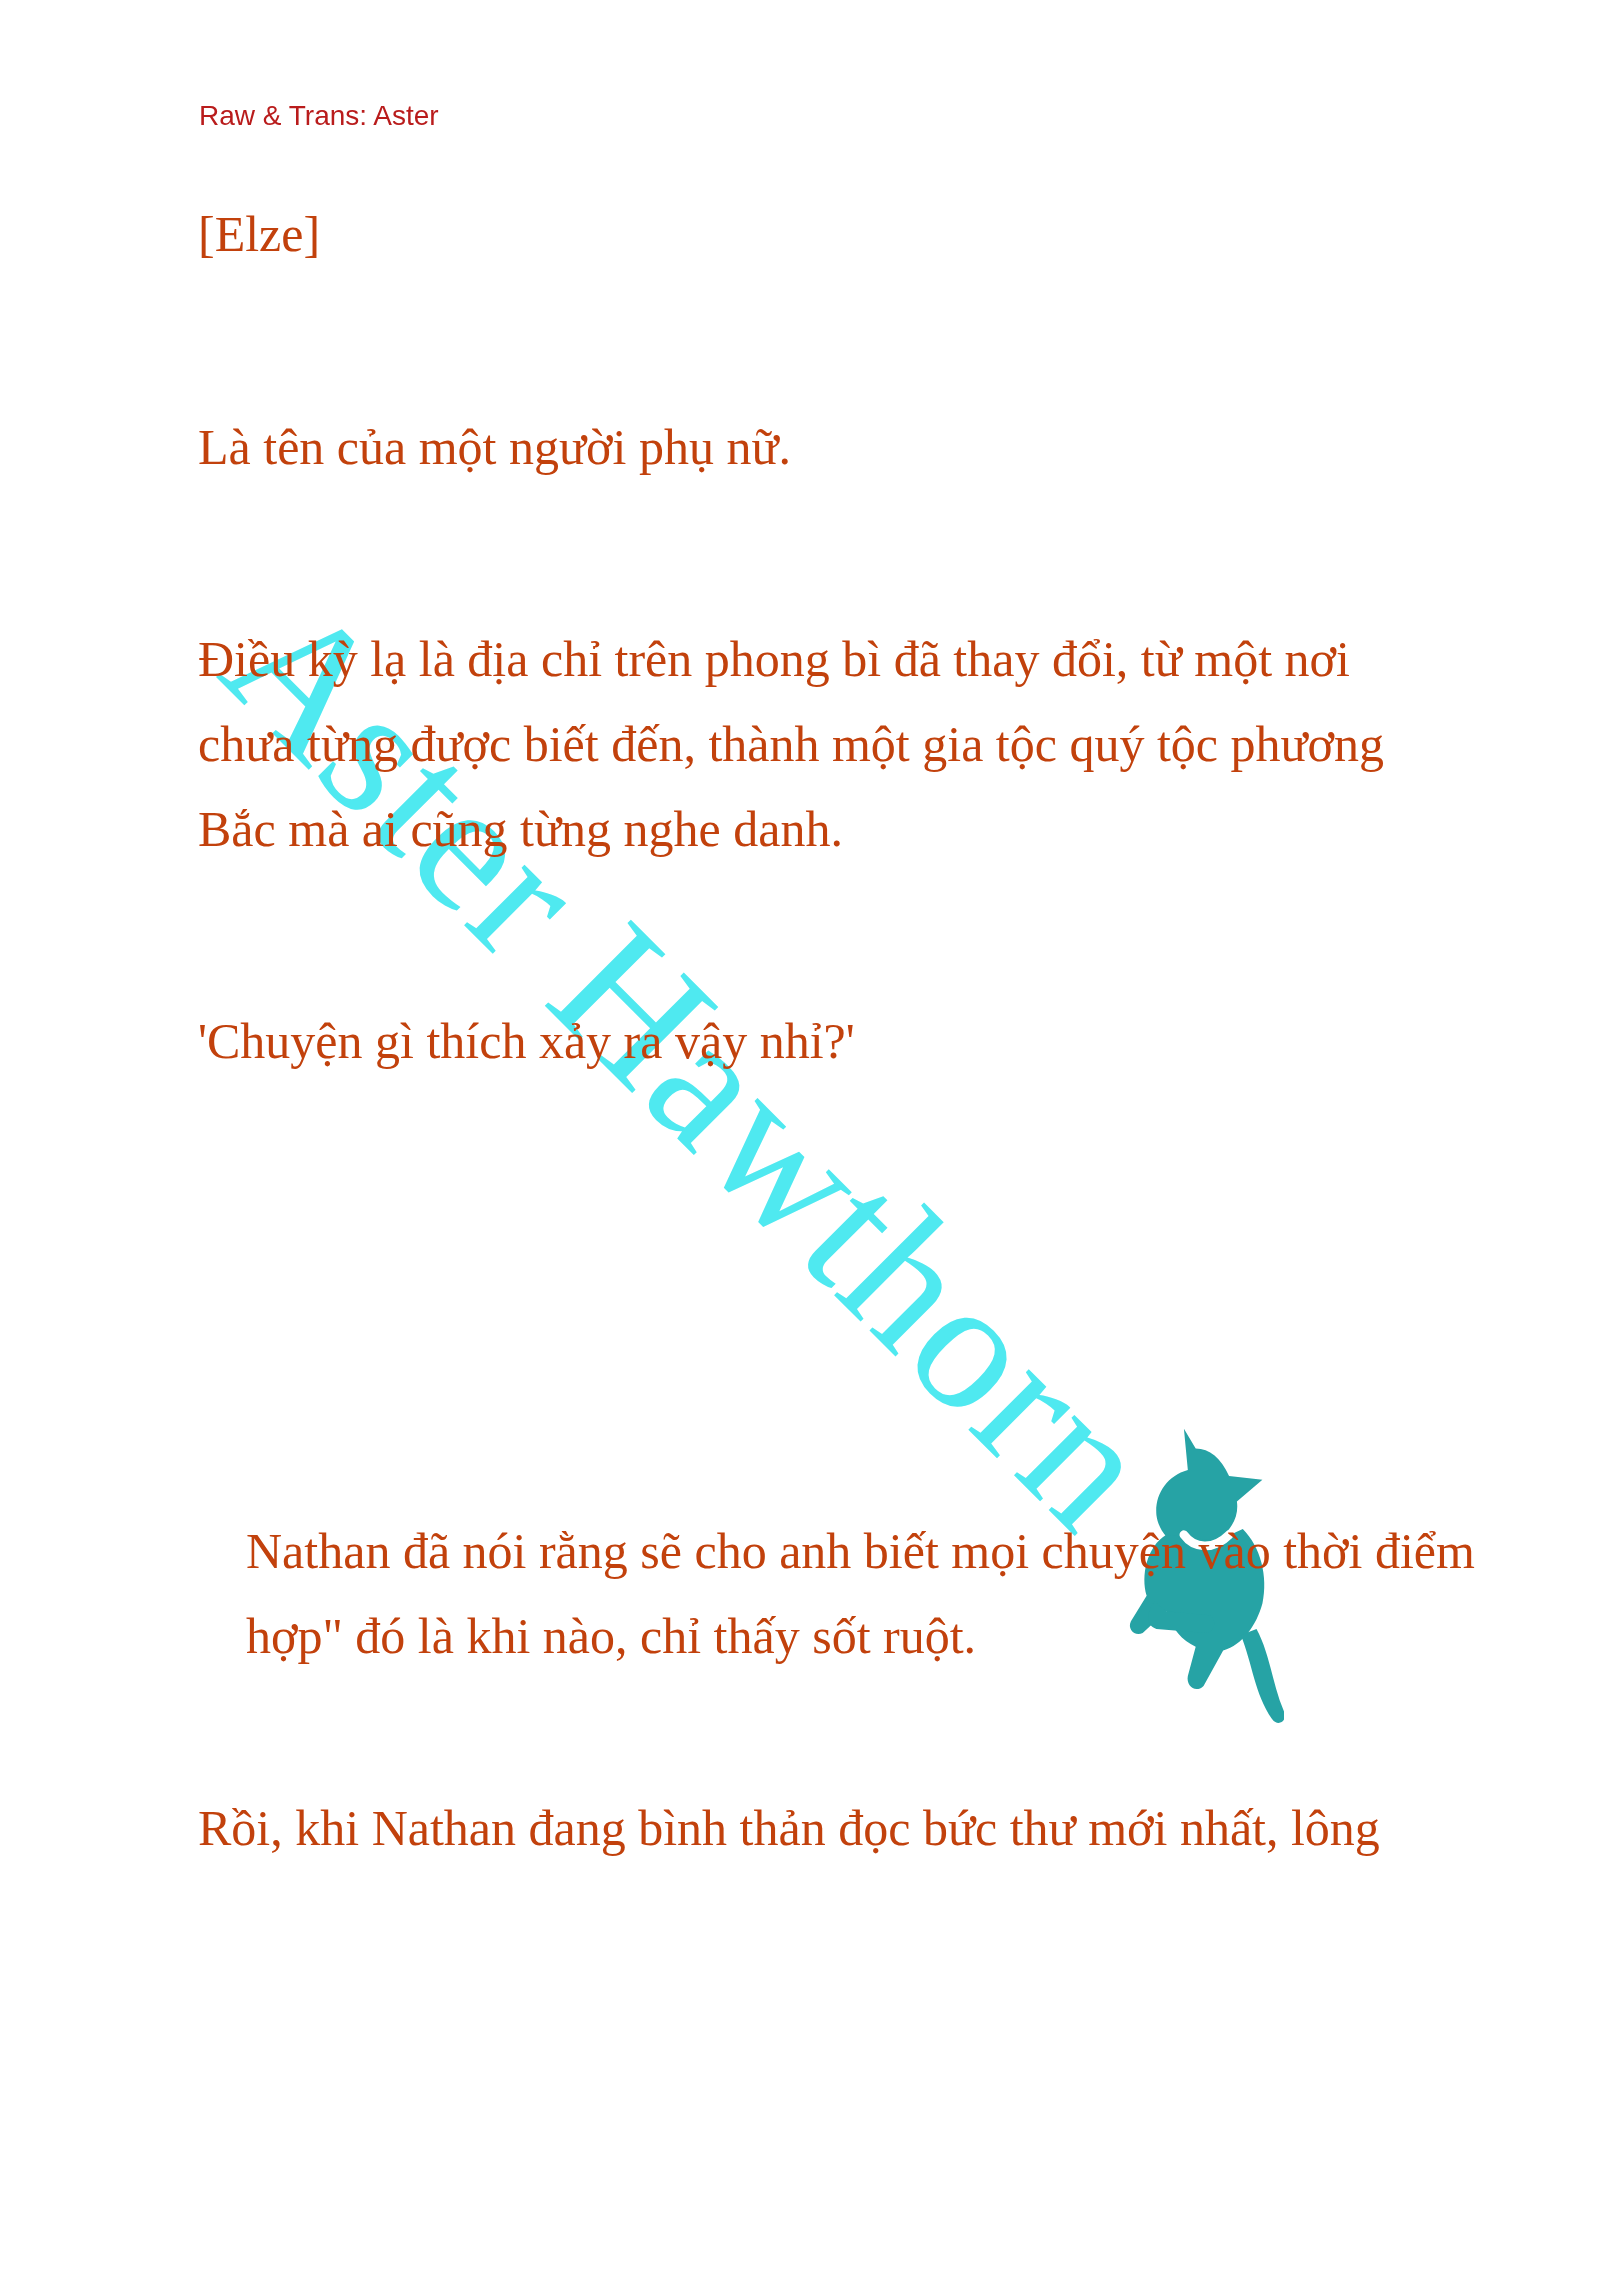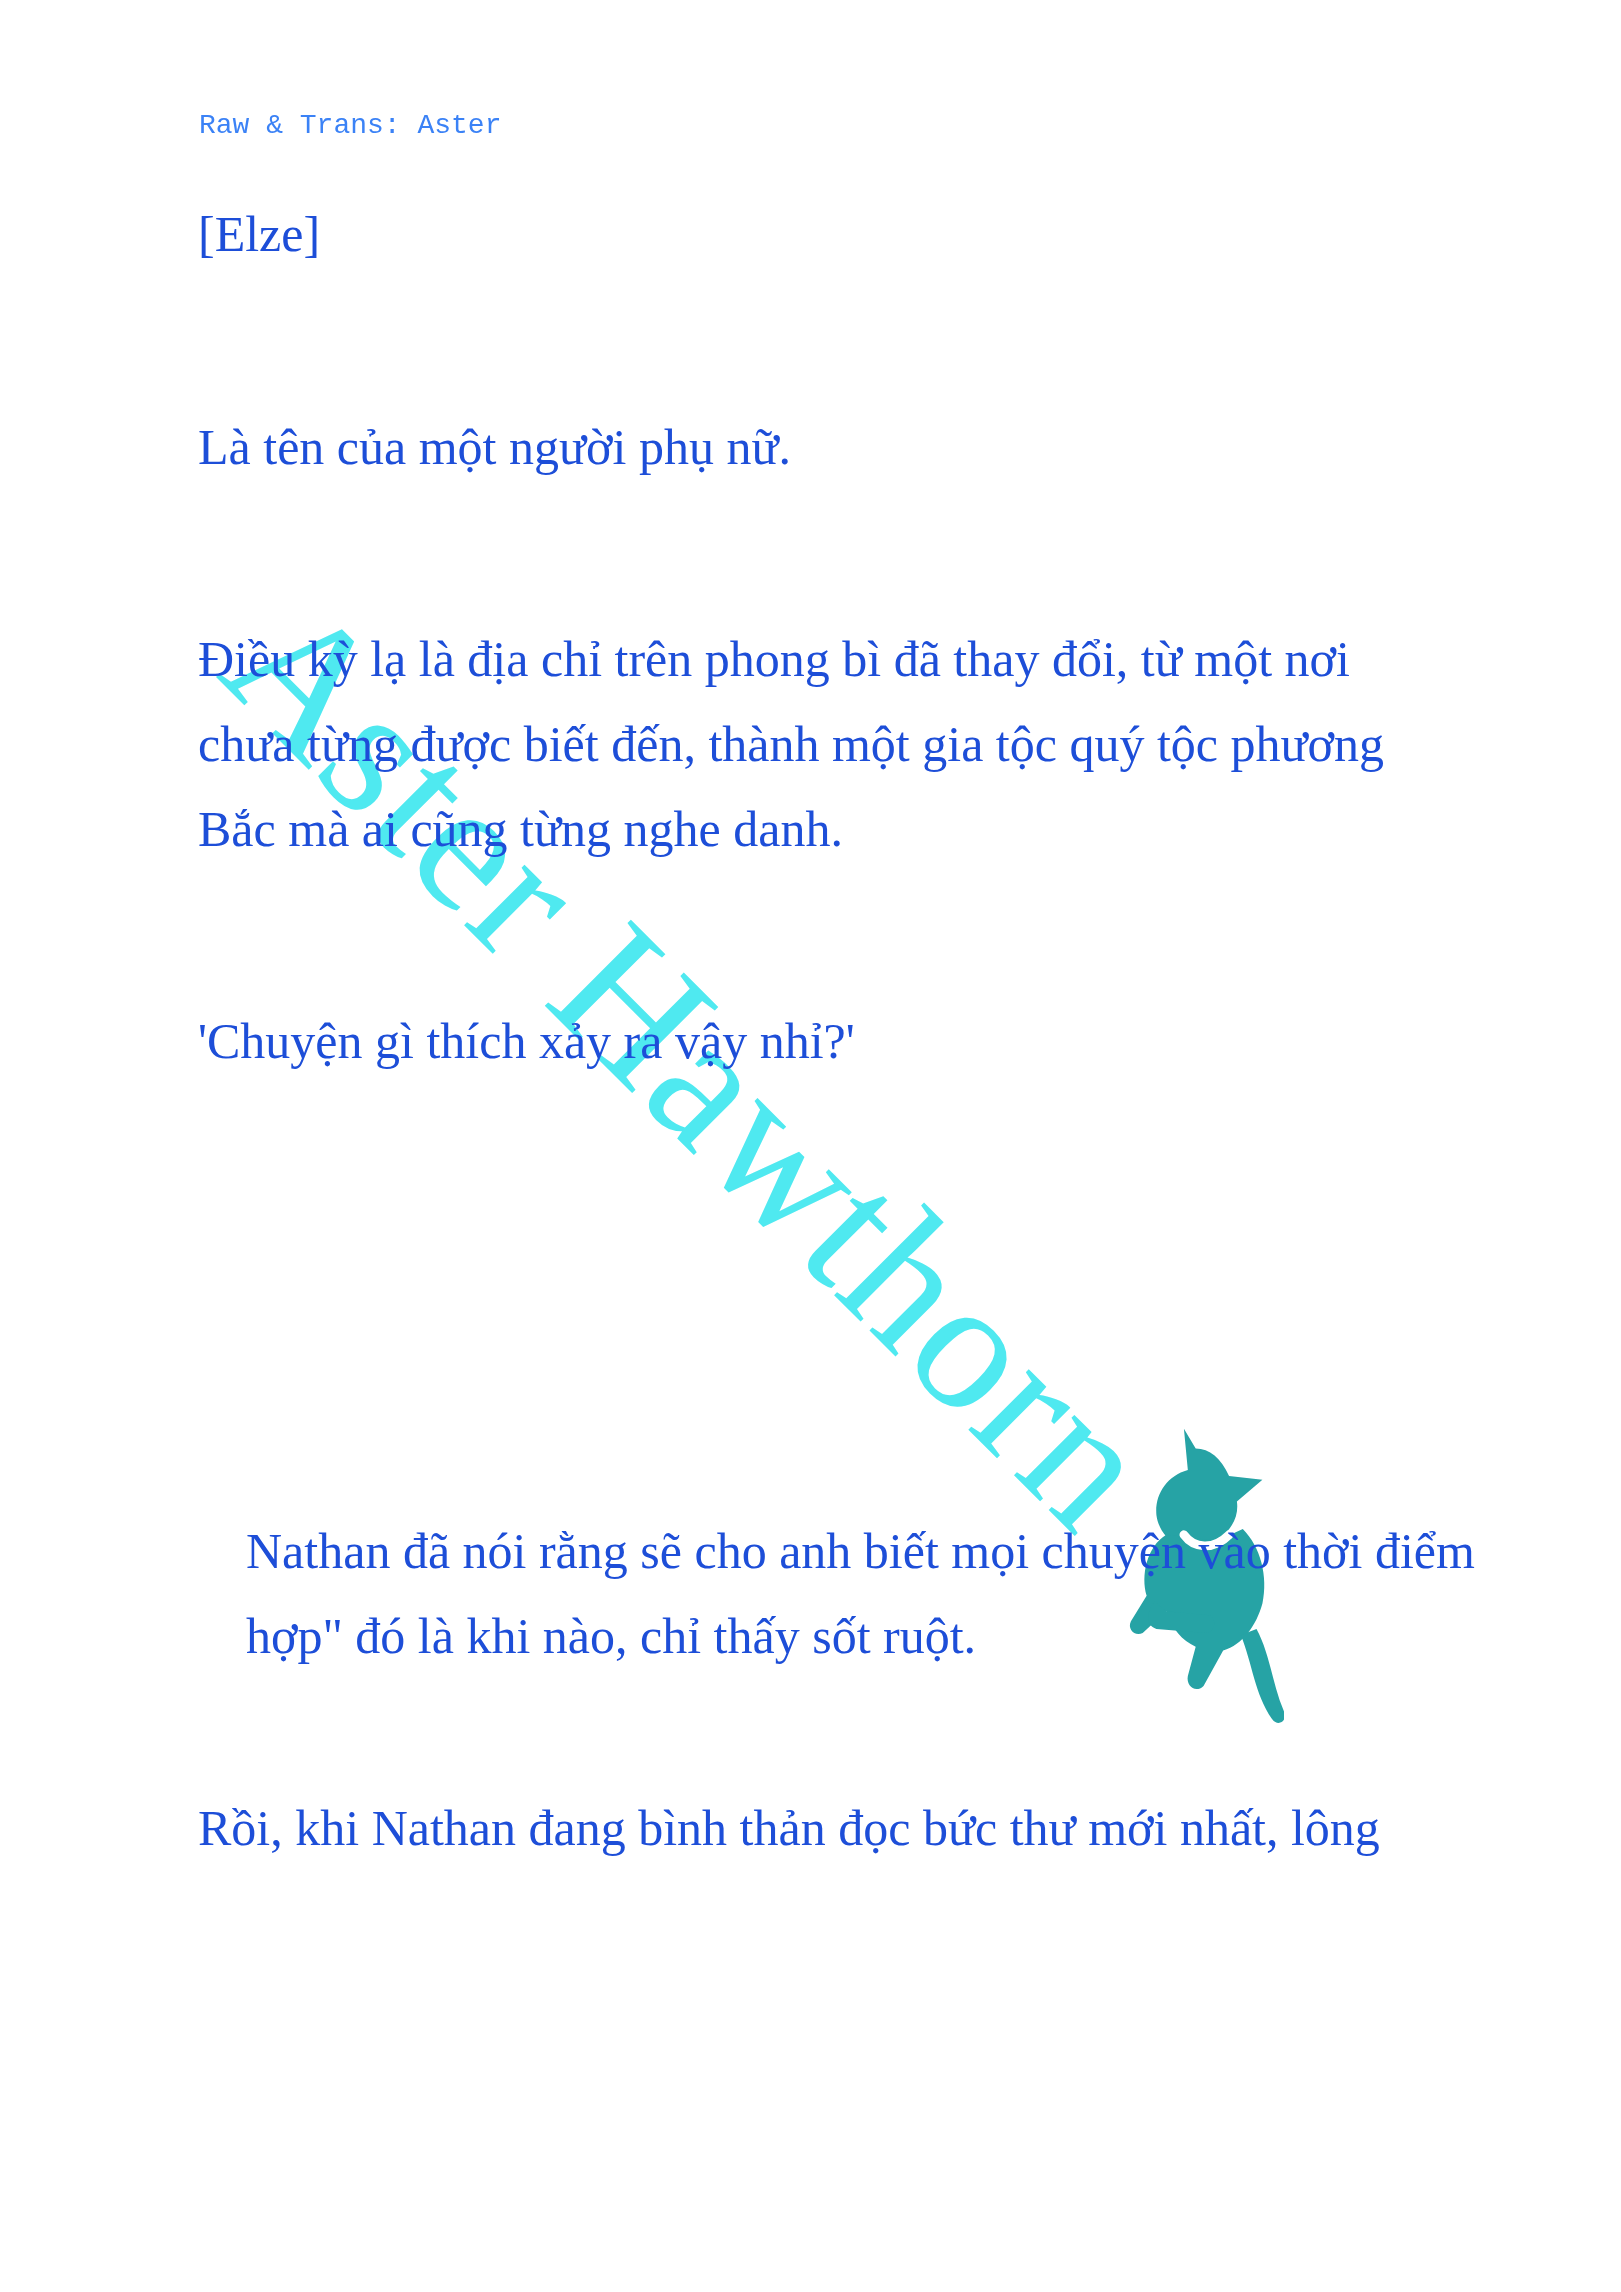--- a/index.html
+++ b/index.html
@@ -20,35 +20,35 @@
 
   .cat {
     position: absolute;
     left: 1127px; top: 1419px;
     width: 157px; height: 314px;
     z-index: 2;
   }
 
   .header {
     position: absolute;
-    left: 199px; top: 109px;
-    font-family: Liberation Mono, monospace;
+    left: 199px; top: 99px;
+    font-family: Liberation Sans, sans-serif;
     font-size: 28px;
     line-height: 33px;
-    color: #3b82f6;
+    color: #b91c1c;
     z-index: 3;
   }
 
   .para {
     position: absolute;
     left: 198px;
     font-family: "Liberation Serif", "DejaVu Serif", serif;
     font-size: 50px;
     line-height: 85px;
-    color: #1d4ed8;
+    color: #c2410c;
     z-index: 3;
     white-space: nowrap;
   }
   .para .line { display: block; }
 </style>
 </head>
 <body>
 
 <div class="page">
 

